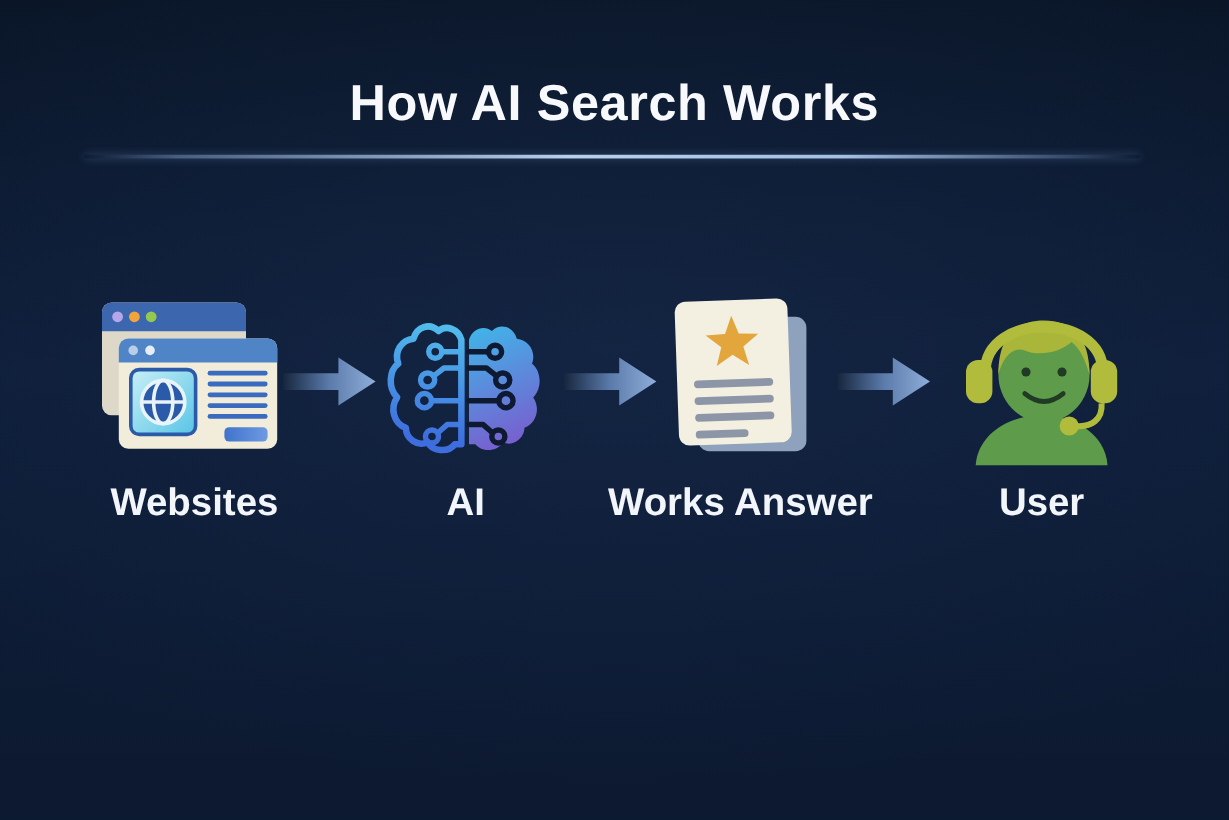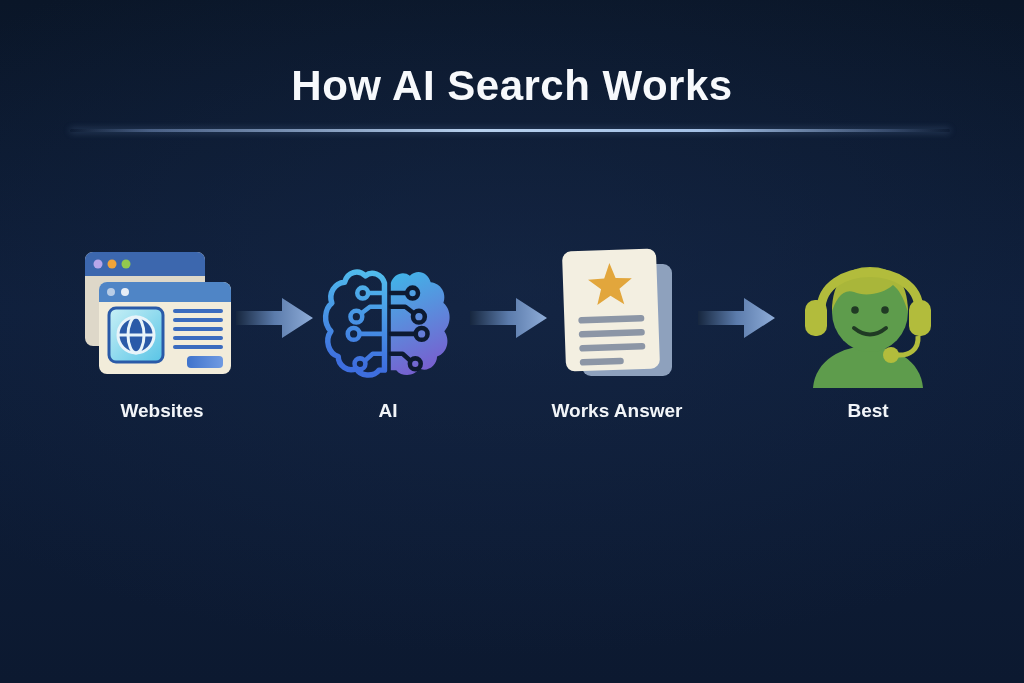--- a/index.html
+++ b/index.html
@@ -23,21 +23,21 @@
     position:absolute;top:129px;left:70px;width:880px;height:3px;border-radius:2px;
     background:linear-gradient(90deg,
       rgba(130,160,210,0) 0%, rgba(130,160,210,.5) 9%,
       #b7d0ee 46%, #a3c0e6 72%,
       rgba(130,160,210,.35) 93%, rgba(130,160,210,0) 100%);
     box-shadow:0 0 7px rgba(140,175,225,.35);
   }
   .icon{position:absolute;}
   .step-label{
     position:absolute;top:400px;transform:translateX(-50%);
-    color:#f2f5f9;font-size:19px;font-weight:700;white-space:nowrap;
+    color:#f2f5f9;font-size:32px;font-weight:700;white-space:nowrap;
   }
   .arrow{position:absolute;top:294px;width:78px;height:48px;}
 </style>
 </head>
 <body>
 
 <div class="canvas">
 
   <h1 class="title">How AI Search Works</h1>
   <div class="divider"></div>
@@ -169,15 +169,15 @@
     <circle cx="58" cy="60" r="3.8" fill="#203a24"></circle>
     <circle cx="88" cy="60" r="3.8" fill="#203a24"></circle>
     <path d="M57 78 Q73 91 89 78" fill="none" stroke="#203a24" stroke-width="4" stroke-linecap="round"></path>
     <path d="M121 86 C122 100 112 106 100 105" fill="none" stroke="#b2bc3c" stroke-width="5"></path>
     <circle cx="94" cy="105" r="8" fill="#b2bc3c"></circle>
   </svg>
 
   <div class="step-label" style="left:162px">Websites</div>
   <div class="step-label" style="left:388px">AI</div>
   <div class="step-label" style="left:617px">Works Answer</div>
-  <div class="step-label" style="left:868px">Best</div>
+  <div class="step-label" style="left:868px">User</div>
 
 </div>
 
 </body></html>

